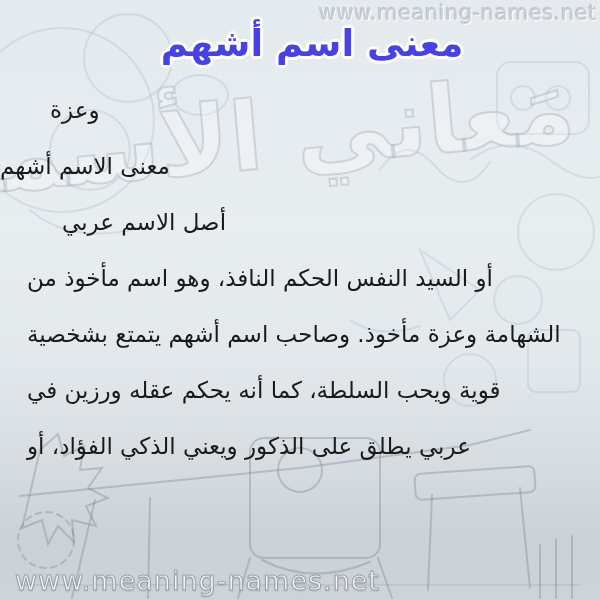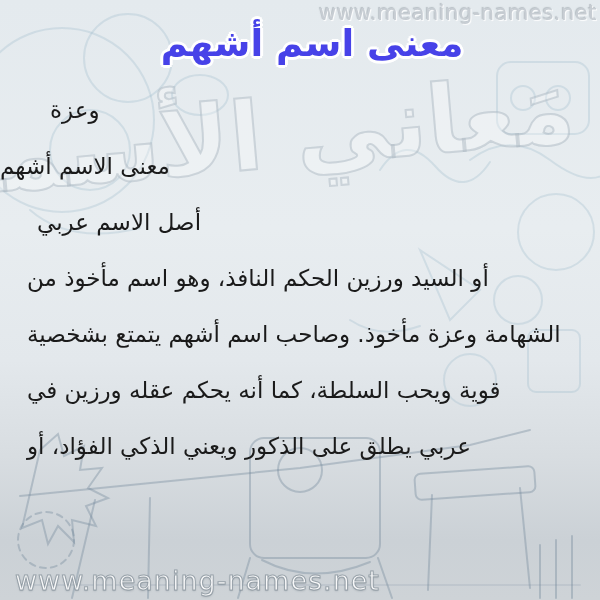--- a/index.html
+++ b/index.html
@@ -78,21 +78,21 @@
   }
   .row {
     height: 56px;
     line-height: 56px;
     white-space: nowrap;
     font-size: 23px;
     color: #1a1a1a;
   }
   .ind-a { padding-left: 50px; }
   .ind-b { }
-  .ind-c { padding-left: 37px; }
+  .ind-c { padding-left: 62px; }
   .body-line { padding-left: 27px; }
   .wm-bottom {
     position: absolute;
     bottom: 4px;
     left: 15px;
     font-size: 27px;
     letter-spacing: 1px;
     color: rgba(255,255,255,0.92);
     -webkit-text-stroke: 1px rgba(128,140,149,0.75);
     text-shadow: 0 1px 2px rgba(100,112,122,0.4);
@@ -143,21 +143,21 @@
   <div class="calli-watermark">مَعاني الأسماء</div>
 
   <div class="wm-top">www.meaning-names.net</div>
 
   <h1 class="title">معنى اسم أشهم</h1>
 
   <div class="text-block">
     <div class="row ind-a">وعزة</div>
     <div class="row ind-b">معنى الاسم أشهم</div>
     <div class="row ind-c">أصل الاسم عربي</div>
-    <div class="row body-line">أو السيد ورزين الحكم النافذ، وهو اسم مأخوذ من</div>
+    <div class="row body-line">أو السيد النفس الحكم النافذ، وهو اسم مأخوذ من</div>
     <div class="row body-line">الشهامة وعزة مأخوذ. وصاحب اسم أشهم يتمتع بشخصية</div>
     <div class="row body-line">قوية ويحب السلطة، كما أنه يحكم عقله ورزين في</div>
     <div class="row body-line">عربي يطلق على الذكور ويعني الذكي الفؤاد، أو</div>
   </div>
 
   <div class="wm-bottom">www.meaning-names.net</div>
 
 </div>
 
 </body></html>

